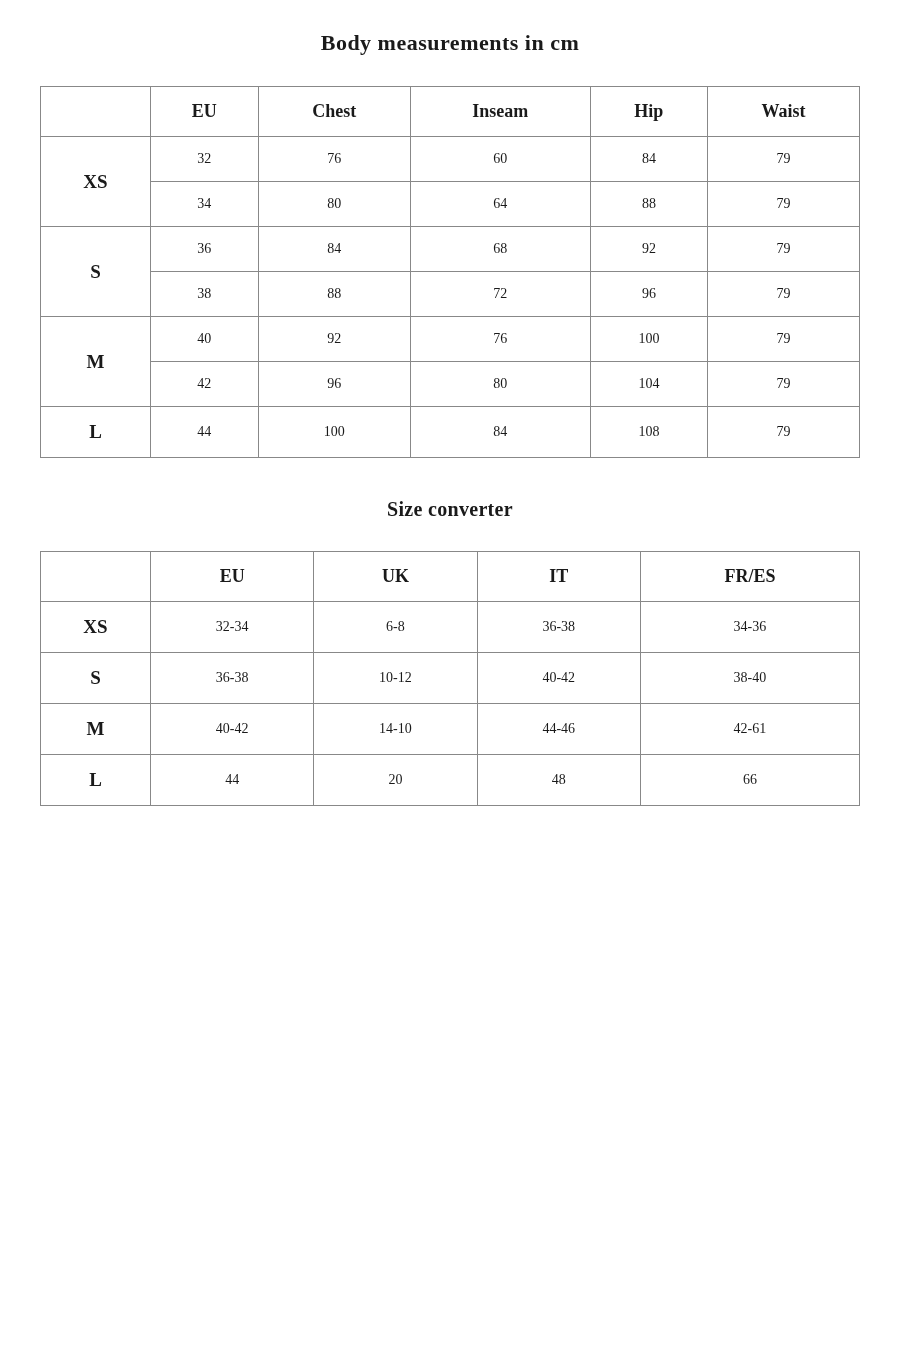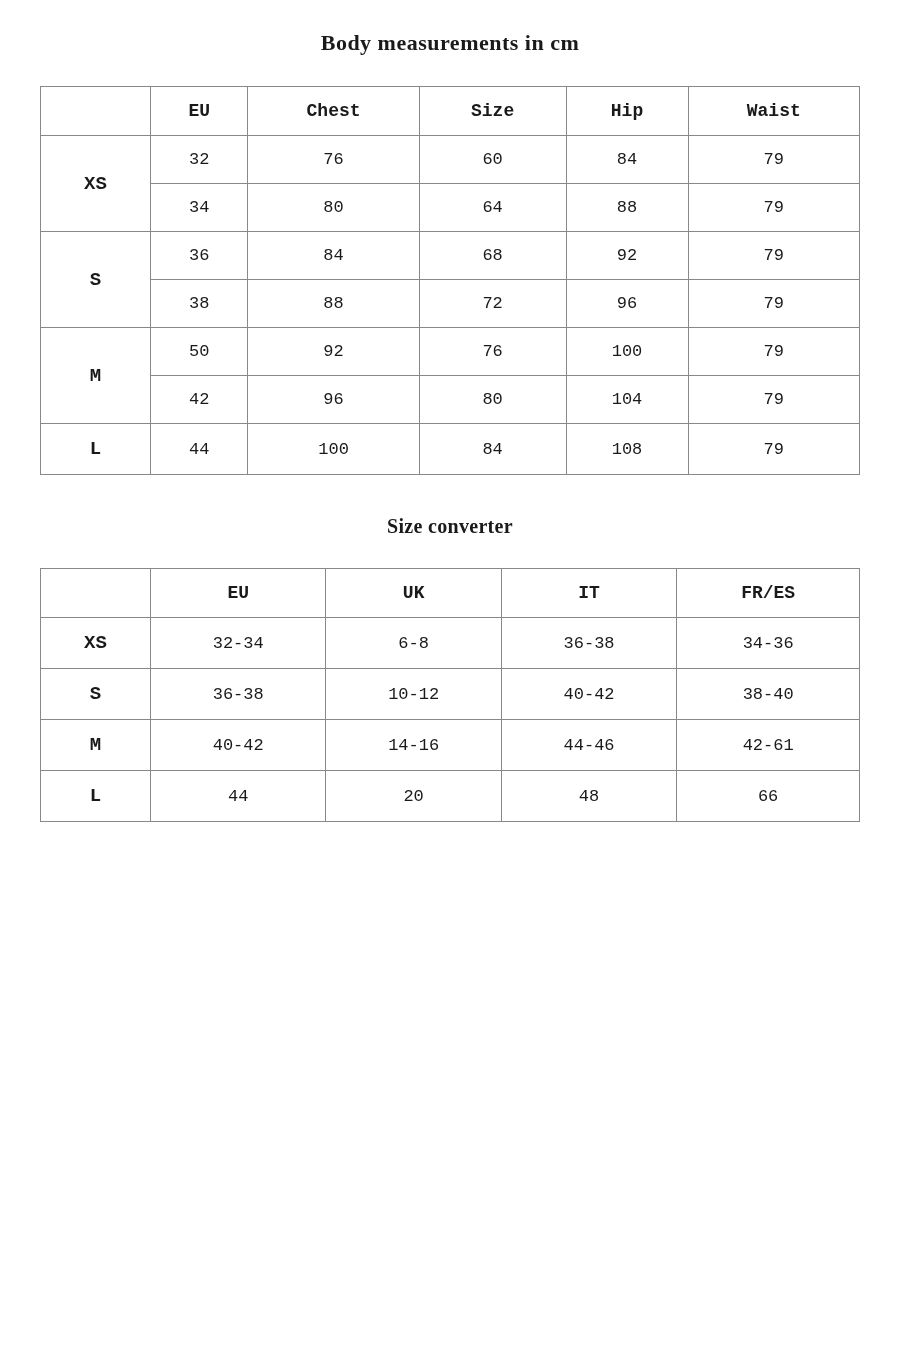--- a/index.html
+++ b/index.html
@@ -32,21 +32,20 @@
       font-size: 20px;
       font-weight: bold;
       text-align: right;
       margin: 40px 0 30px 0;
       letter-spacing: 0.3px;
     }
 
     .table-wrapper {
       width: 100%;
       max-width: 820px;
-      font-family: Liberation Mono, monospace;
     }
 
     table {
       width: 100%;
       border-collapse: collapse;
       font-size: 17px;
     }
 
     th, td {
       border: 1px solid #888;
@@ -63,36 +62,36 @@
       font-weight: bold;
       font-size: 19px;
       margin-top: 48px;
     }
 
     .col-first {
       width: 110px;
     }
 
     tbody tr td {
-      font-size: 17px;
+      font-size: 14px;
     }
   </style>
 </head>
 <body>
 
 <div class="page-title">Body measurements in cm</div>
 
 <div class="table-wrapper">
   <table>
     <thead>
       <tr>
         <th class="col-first"></th>
         <th>EU</th>
         <th>Chest</th>
-        <th>Size</th>
+        <th>Inseam</th>
         <th>Hip</th>
         <th>Waist</th>
       </tr>
     </thead>
     <tbody id="measurements-tbody">
     <tr>
           <td class="size-label col-first" rowspan="2">XS</td>
           <td>32</td>
           <td>76</td>
           <td>60</td>
@@ -116,21 +115,21 @@
         </tr>
         <tr>
           <td>38</td>
           <td>88</td>
           <td>72</td>
           <td>96</td>
           <td>79</td>
         </tr>
         <tr>
           <td class="size-label col-first" rowspan="2">M</td>
-          <td>50</td>
+          <td>40</td>
           <td>92</td>
           <td>76</td>
           <td>100</td>
           <td>79</td>
         </tr>
         <tr>
           <td>42</td>
           <td>96</td>
           <td>80</td>
           <td>104</td>
@@ -172,21 +171,21 @@
         <tr>
           <td class="size-label col-first">S</td>
           <td>36-38</td>
           <td>10-12</td>
           <td>40-42</td>
           <td>38-40</td>
         </tr>
         <tr>
           <td class="size-label col-first">M</td>
           <td>40-42</td>
-          <td>14-16</td>
+          <td>14-10</td>
           <td>44-46</td>
           <td>42-61</td>
         </tr>
         <tr>
           <td class="size-label col-first">L</td>
           <td>44</td>
           <td>20</td>
           <td>48</td>
           <td>66</td>
         </tr>

